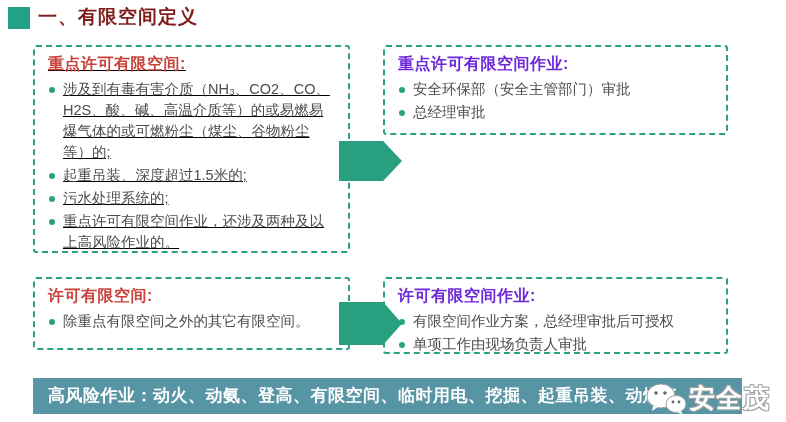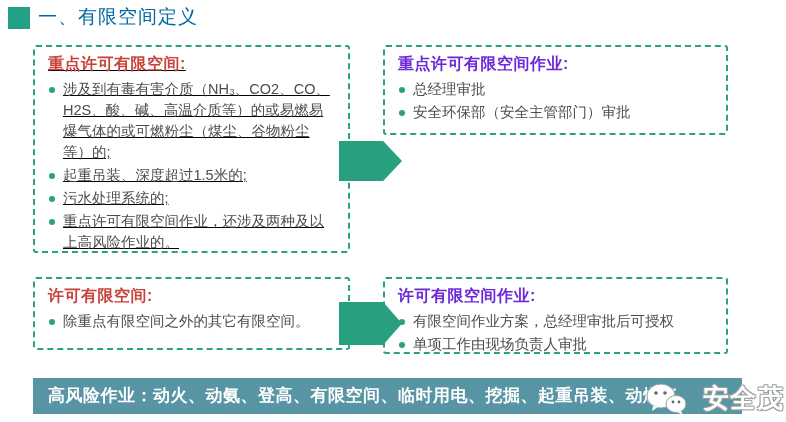--- a/index.html
+++ b/index.html
@@ -1,41 +1,41 @@
 <!DOCTYPE html>
 <html><head>
 <meta charset="utf-8">
 <style>
   html,body { margin:0; padding:0; background:#ffffff; }
   body { font-family:"Liberation Sans","DejaVu Sans",sans-serif; }
   .slide { position:relative; width:786px; height:422px; background:#ffffff; overflow:hidden; }
 
   .title-marker { position:absolute; left:8px; top:7px; width:22px; height:22px; background:#23a186; }
-  .page-title { position:absolute; left:38px; top:4px; font-size:19px; font-weight:normal; color:#0369a1; letter-spacing:1px; }
+  .page-title { position:absolute; left:38px; top:4px; font-size:19px; font-weight:bold; color:#7f1d1d; letter-spacing:1px; }
 
   .box { position:absolute; border:2px dashed #2aa183; border-radius:3px; background:#ffffff; box-sizing:border-box; padding:7px 12px 6px 10px; }
   .box-tl { left:33px;  top:45px;  width:317px; height:208px;text-decoration:underline; }
   .box-tr { left:383px; top:45px;  width:345px; height:90px; }
   .box-bl { left:33px;  top:277px; width:317px; height:73px; }
   .box-br { left:383px; top:277px; width:345px; height:77px; }
 
   .box-header { font-size:16px; font-weight:bold; color:#6d28d9; margin:0 0 4px 3px; letter-spacing:0.5px; }
   .box-header.red { color:#c8433c; }
 
   ul.bullets { margin:0; padding:0; list-style:none; }
   li.bullet { position:relative; padding-left:18px; font-size:14.5px; line-height:21px; color:#4d4d4d; margin-bottom:2px; }
   li.bullet::before { content:""; position:absolute; left:4px; top:8px; width:6px; height:6px; border-radius:50%; background:#2aa183; }
 
   .arrow { position:absolute; background:#28a07f; clip-path:polygon(0 0,70% 0,100% 50%,70% 100%,0 100%); }
   .arrow-1 { left:339px; top:141px; width:63px; height:40px; }
   .arrow-2 { left:339px; top:302px; width:63px; height:43px; }
 
   .banner { position:absolute; left:33px; top:378px; width:709px; height:36px; background:#5795a4; color:#ffffff; font-weight:bold; font-size:17px; line-height:36px; padding-left:15px; box-sizing:border-box; white-space:nowrap; letter-spacing:0.5px; }
 
-  .watermark { position:absolute; left:645px; top:381px; display:flex; align-items:center; gap:16px; }
+  .watermark { position:absolute; left:645px; top:381px; display:flex; align-items:center; gap:2px; }
   .watermark-text { font-size:26px; font-weight:bold; color:#ffffff; letter-spacing:1px;
     text-shadow:1px 1px 0 #9aa0a0,-1px -1px 0 #9aa0a0,1px -1px 0 #9aa0a0,-1px 1px 0 #9aa0a0; }
   .wechat-icon { width:42px; height:34px; }
 </style>
 </head>
 <body>
 
 <div class="slide">
 
   <div class="title-marker"></div>
@@ -47,22 +47,22 @@
       <li class="bullet">涉及到有毒有害介质（NH₃、CO2、CO、H2S、酸、碱、高温介质等）的或易燃易爆气体的或可燃粉尘（煤尘、谷物粉尘等）的;</li>
       <li class="bullet">起重吊装、深度超过1.5米的;</li>
       <li class="bullet">污水处理系统的;</li>
       <li class="bullet">重点许可有限空间作业，还涉及两种及以上高风险作业的。</li>
     </ul>
   </div>
 
   <div class="box box-tr">
     <div class="box-header">重点许可有限空间作业:</div>
     <ul class="bullets">
+      <li class="bullet">安全环保部（安全主管部门）审批</li>
       <li class="bullet">总经理审批</li>
-      <li class="bullet">安全环保部（安全主管部门）审批</li>
     </ul>
   </div>
 
   <div class="box box-br">
     <div class="box-header">许可有限空间作业:</div>
     <ul class="bullets">
       <li class="bullet">有限空间作业方案，总经理审批后可授权</li>
       <li class="bullet">单项工作由现场负责人审批</li>
     </ul>
   </div>

